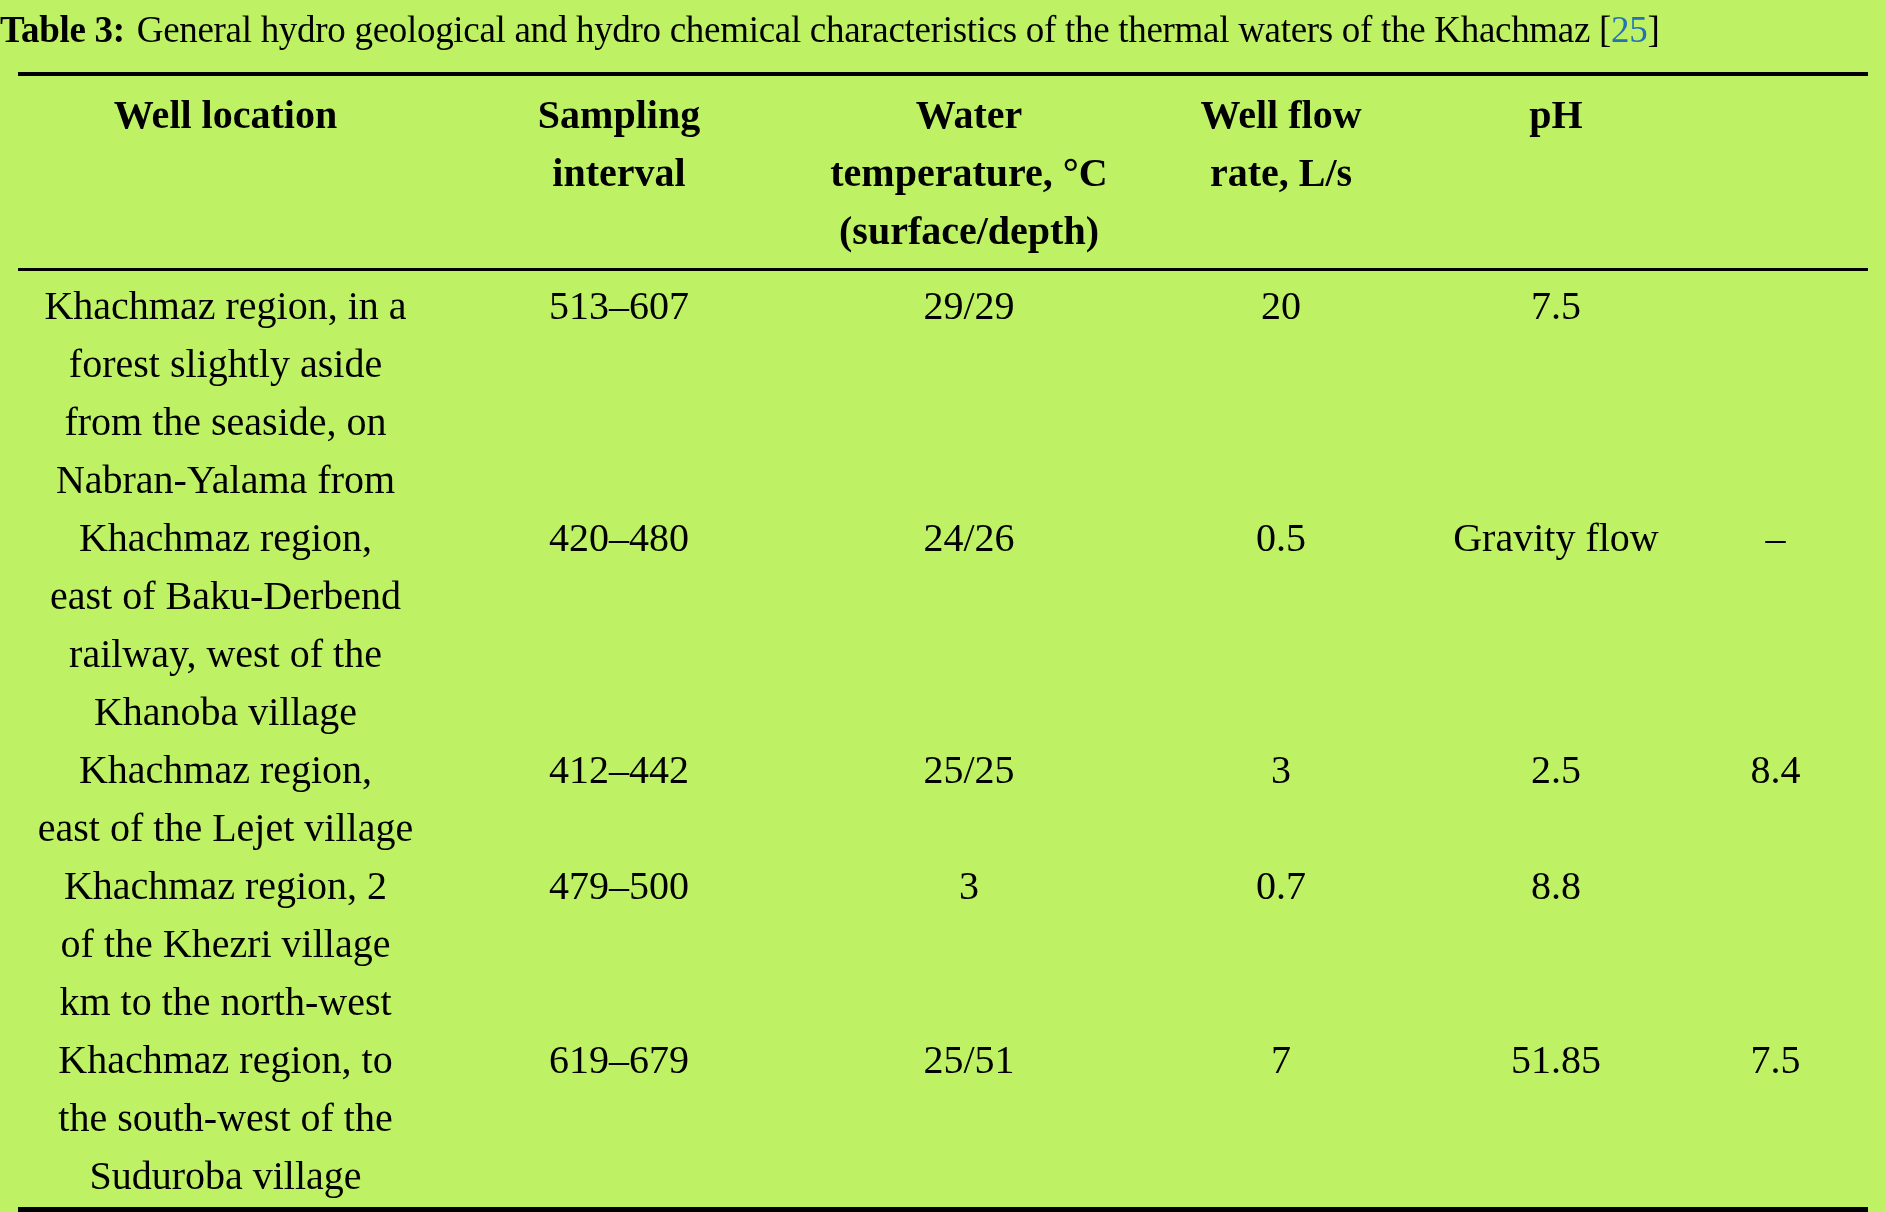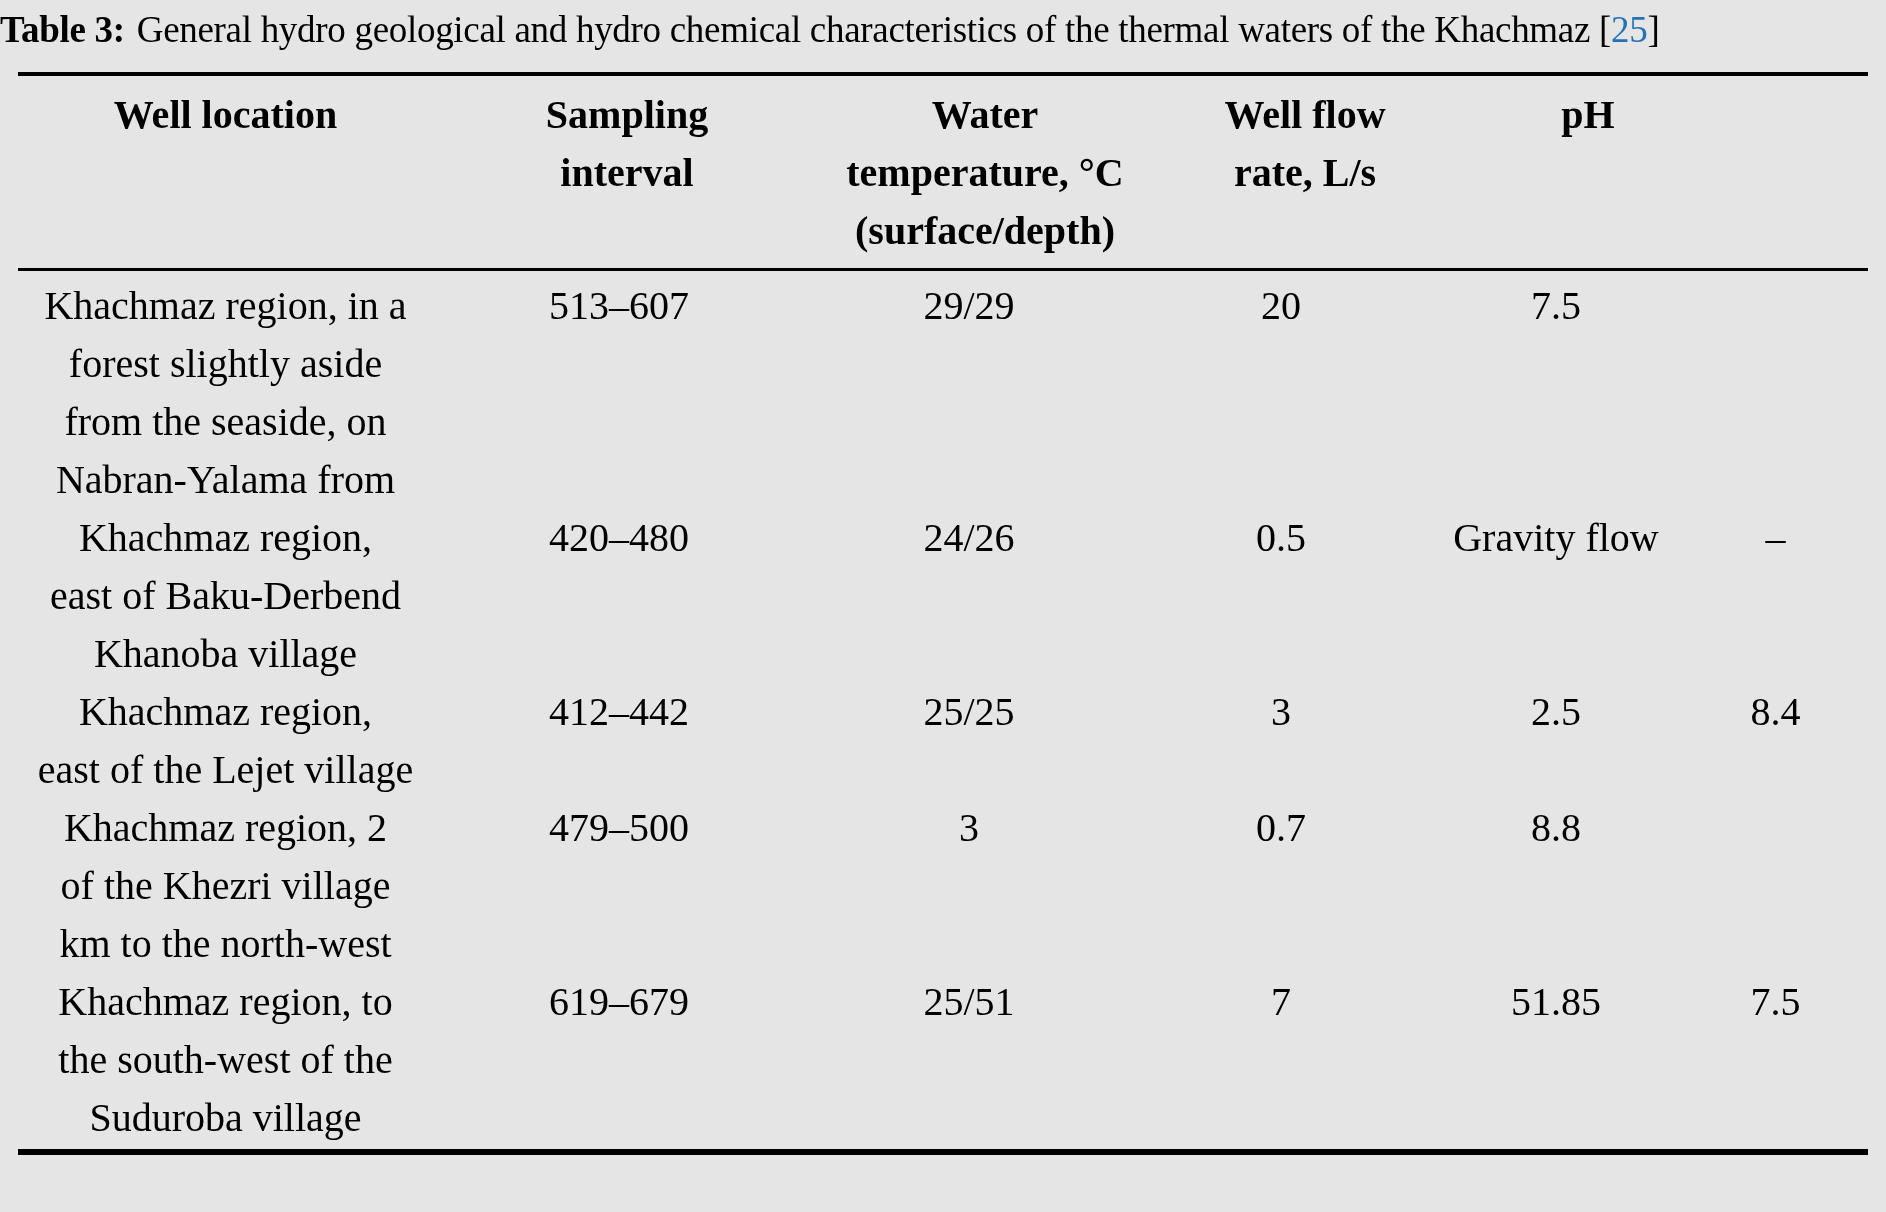--- a/index.html
+++ b/index.html
@@ -5,21 +5,21 @@
   * { margin: 0; padding: 0; box-sizing: border-box; }
   html, body {
     background: #ffffff;
     width: 1886px;
     font-family: "Liberation Serif", "DejaVu Serif", serif;
     color: #000000;
   }
   .figure {
     width: 1886px;
     height: 1212px;
-    background: #e5e5e5;
+    background: #bef264;
     overflow: hidden;
   }
   
   .caption {
     font-size: 37px;
     line-height: 56px;
     white-space: nowrap;
     letter-spacing: -0.3px;
     padding-top: 2px;
   }
@@ -38,21 +38,20 @@
   }
   .grid-row {
     display: grid;
     grid-template-columns: 415px 372px 328px 296px 254px 185px;
     align-items: start;
   }
   .header-row {
     border-bottom: 3px solid #000;
     padding: 10px 0 8px 0;
     font-weight: bold;
-    gap: 8px;
   }
   .table-body { padding: 6px 0 2px 0; }
   .cell {
     text-align: center;
     font-size: 40px;
     line-height: 58px;
   }
   .line { white-space: nowrap; }
 </style>
 </head>
@@ -100,20 +99,21 @@
         <div class="cell">513–607</div>
         <div class="cell">29/29</div>
         <div class="cell">20</div>
         <div class="cell">7.5</div>
       </div>
 
       <div class="grid-row">
         <div class="cell">
           <div class="line">Khachmaz region,</div>
           <div class="line">east of Baku-Derbend</div>
+          <div class="line">railway, west of the</div>
           <div class="line">Khanoba village</div>
         </div>
         <div class="cell">420–480</div>
         <div class="cell">24/26</div>
         <div class="cell">0.5</div>
         <div class="cell">Gravity flow</div>
         <div class="cell">–</div>
       </div>
 
       <div class="grid-row">

